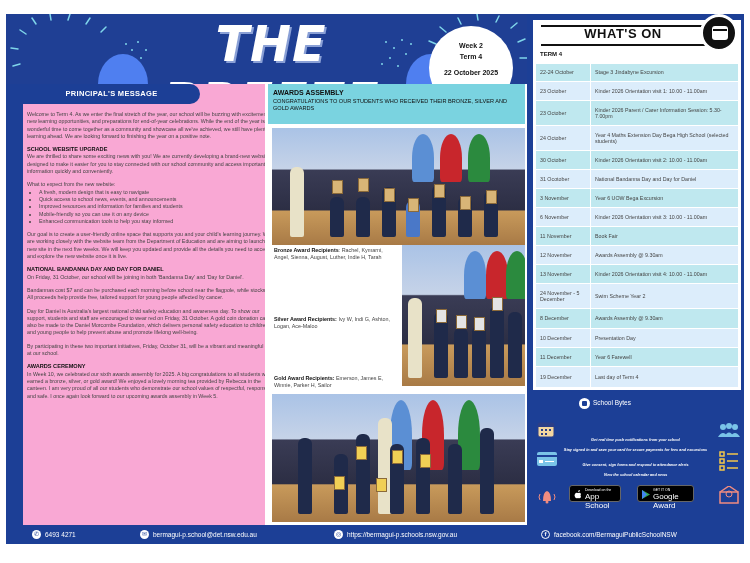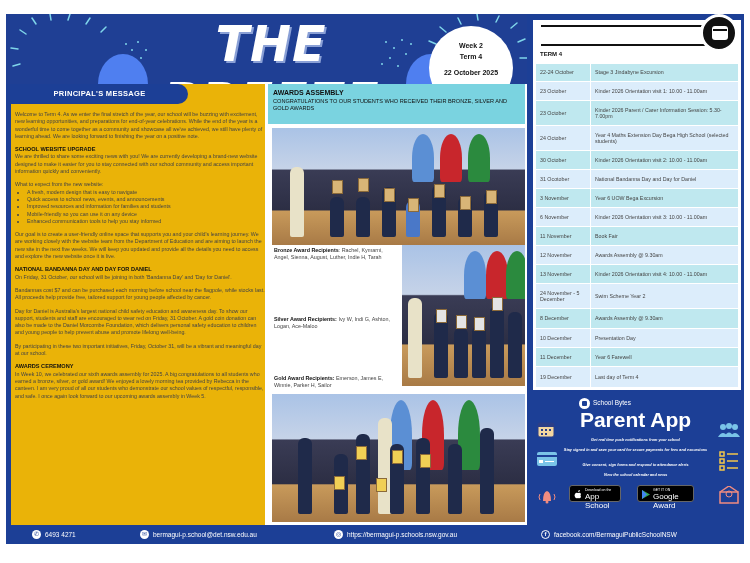--- a/index.html
+++ b/index.html
@@ -16,21 +16,21 @@
   .logo-name { position: absolute; left: 0; width: 100%; top: 50px; text-align: center; font-family: "DejaVu Serif", serif; font-weight: bold; font-size: 11px; color: #1c3f96; letter-spacing: .3px; }
   .half-blob-l { position: absolute; left: 92px; top: 40px; width: 50px; height: 60px; border-radius: 50%; background: #4f7ff0; }
   .half-blob-r { position: absolute; left: 400px; top: 40px; width: 50px; height: 60px; border-radius: 50%; background: #4f7ff0; }
   .title { position: absolute; left: 140px; top: 2px; width: 250px; text-align: center; font-family: "DejaVu Sans", sans-serif; font-style: italic; font-weight: bold; font-size: 49px; color: #fff; letter-spacing: 1px; text-shadow: 2px 2px 0 #8aa0d6; }
   .tagline { position: absolute; left: 140px; top: 48px; width: 250px; text-align: center; font-size: 10.5px; color: #fff; font-style: italic; }
   .date-circle { position: absolute; left: 423px; top: 12px; width: 84px; height: 84px; border-radius: 50%; background: #fff; }
   .date-week, .date-term, .date-date { position: absolute; left: 0; width: 100%; text-align: center; font-size: 7px; font-weight: bold; color: #111; }
   .date-week { top: 16px; } .date-term { top: 27px; } .date-date { top: 43px; }
 
   
-  .principal { position: absolute; left: 0; top: 70px; width: 259px; height: 441px; background: #eab308; border-left: 5px solid #1c3f96; }
+  .principal { position: absolute; left: 12px; top: 70px; width: 259px; height: 441px; background: #f9a8d4; border-left: 5px solid #1c3f96; }
   .pm-banner { position: absolute; left: 0; top: 0; width: 177px; height: 20px; background: #1c3f96; border-radius: 0 12px 12px 0; color: #fff; font-weight: bold; font-size: 7.5px; text-align: center; line-height: 20px; letter-spacing: .3px; }
   .pm-body { position: absolute; left: 4px; top: 27px; width: 250px; font-size: 5.3px; line-height: 7.3px; color: #444; }
   .pm-body p { margin-bottom: 6px; }
   .pm-body h4 { font-size: 5.6px; color: #111; font-weight: bold; margin-top: 1px; }
   .pm-body ul { margin-left: 12px; margin-bottom: 6px; }
   .pm-body li { list-style: disc; }
 
   
   .awards { position: absolute; left: 259px; top: 70px; width: 262px; height: 441px; background: #fff; }
   .aw-head { position: absolute; left: 3px; top: 0; width: 257px; height: 40px; background: #7ad3e0; padding: 5px 5px; }
@@ -233,20 +233,21 @@
       <div class="cert" style="left:62px;top:82px;background:#f0cf55"></div>
         <div class="cert" style="left:84px;top:52px;background:#f0cf55"></div>
       <div class="cert" style="left:104px;top:84px;background:#f0cf55"></div>
         <div class="cert" style="left:120px;top:56px;background:#f0cf55"></div>
       <div class="cert" style="left:148px;top:60px;background:#f0cf55"></div>
     </div>
   </div>
 
   <div class="whatson">
     <div class="wo-line1"></div>
+    <div class="wo-title">WHAT'S ON</div>
     <div class="wo-line2"></div>
     <div class="cal-badge">
         <div class="cal"></div>
       </div>
     <div class="wo-term">TERM 4</div>
 
     <table class="wo-table">
       <tbody>
         <tr class="a" style="height:17px">
             <td class="d">22-24 October</td>
@@ -312,21 +313,20 @@
             <td class="d">19 December</td>
             <td>Last day of Term 4</td>
           </tr>
       </tbody>
     </table>
   </div>
 
   <div class="app">
     <div class="sb-logo"></div>
     <div class="sb-name">School Bytes</div>
-    <div class="app-title">Parent App</div>
     <div class="app-line" style="top:46px">Get real time push notifications from your school</div>
     <div class="app-line" style="top:56px">Stay signed in and save your card for secure payments for fees and excursions</div>
     <div class="app-line" style="top:71px">Give consent, sign forms and respond to attendance alerts</div>
     <div class="app-line" style="top:81px">View the school calendar and news</div>
 
     <svg class="side-ico" style="left:10px;top:28px" width="18" height="18">
         <rect x="1" y="3" width="16" height="14" rx="2" fill="#f3d7a0" stroke="#2a3e88"></rect>
         <rect x="1" y="3" width="16" height="4" fill="#2a3e88"></rect>
         <g fill="#2a3e88">
           <rect x="4" y="9" width="2" height="2"></rect>

